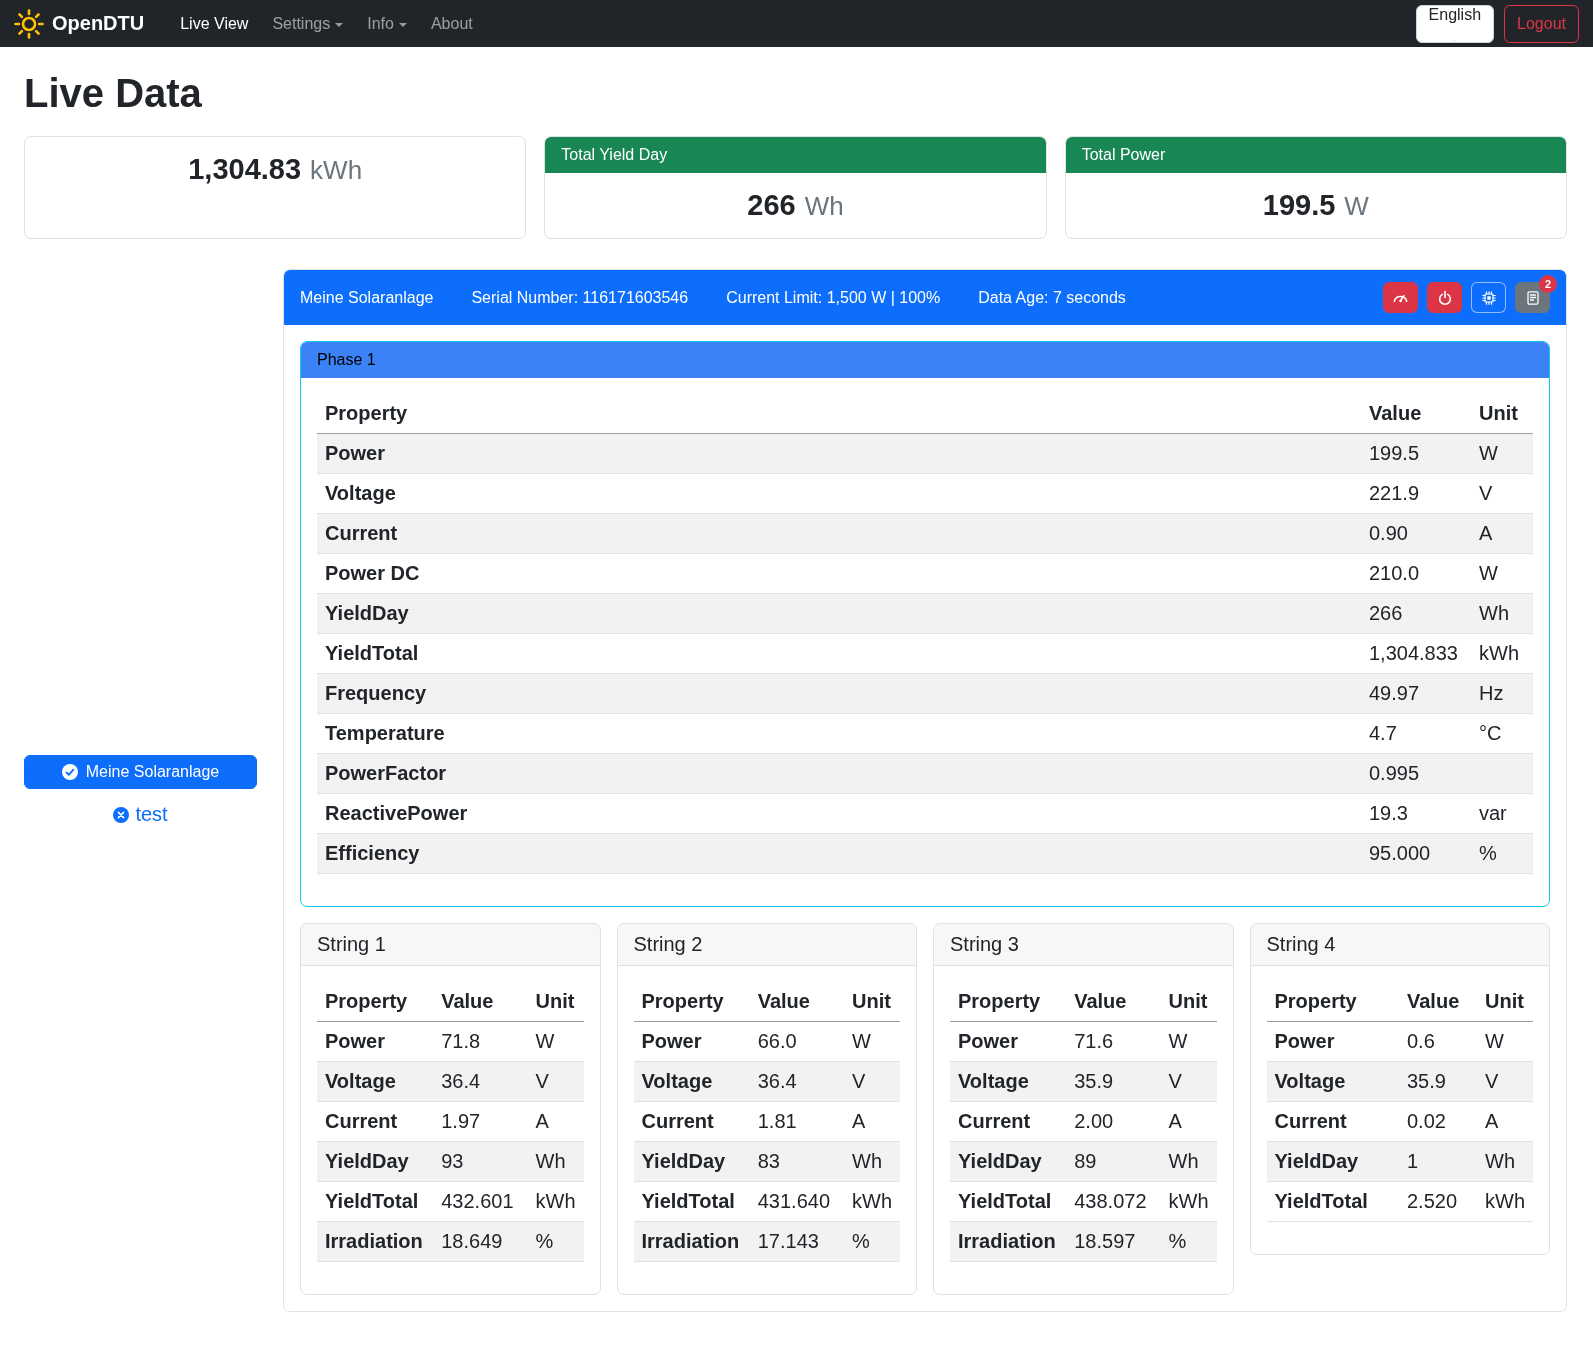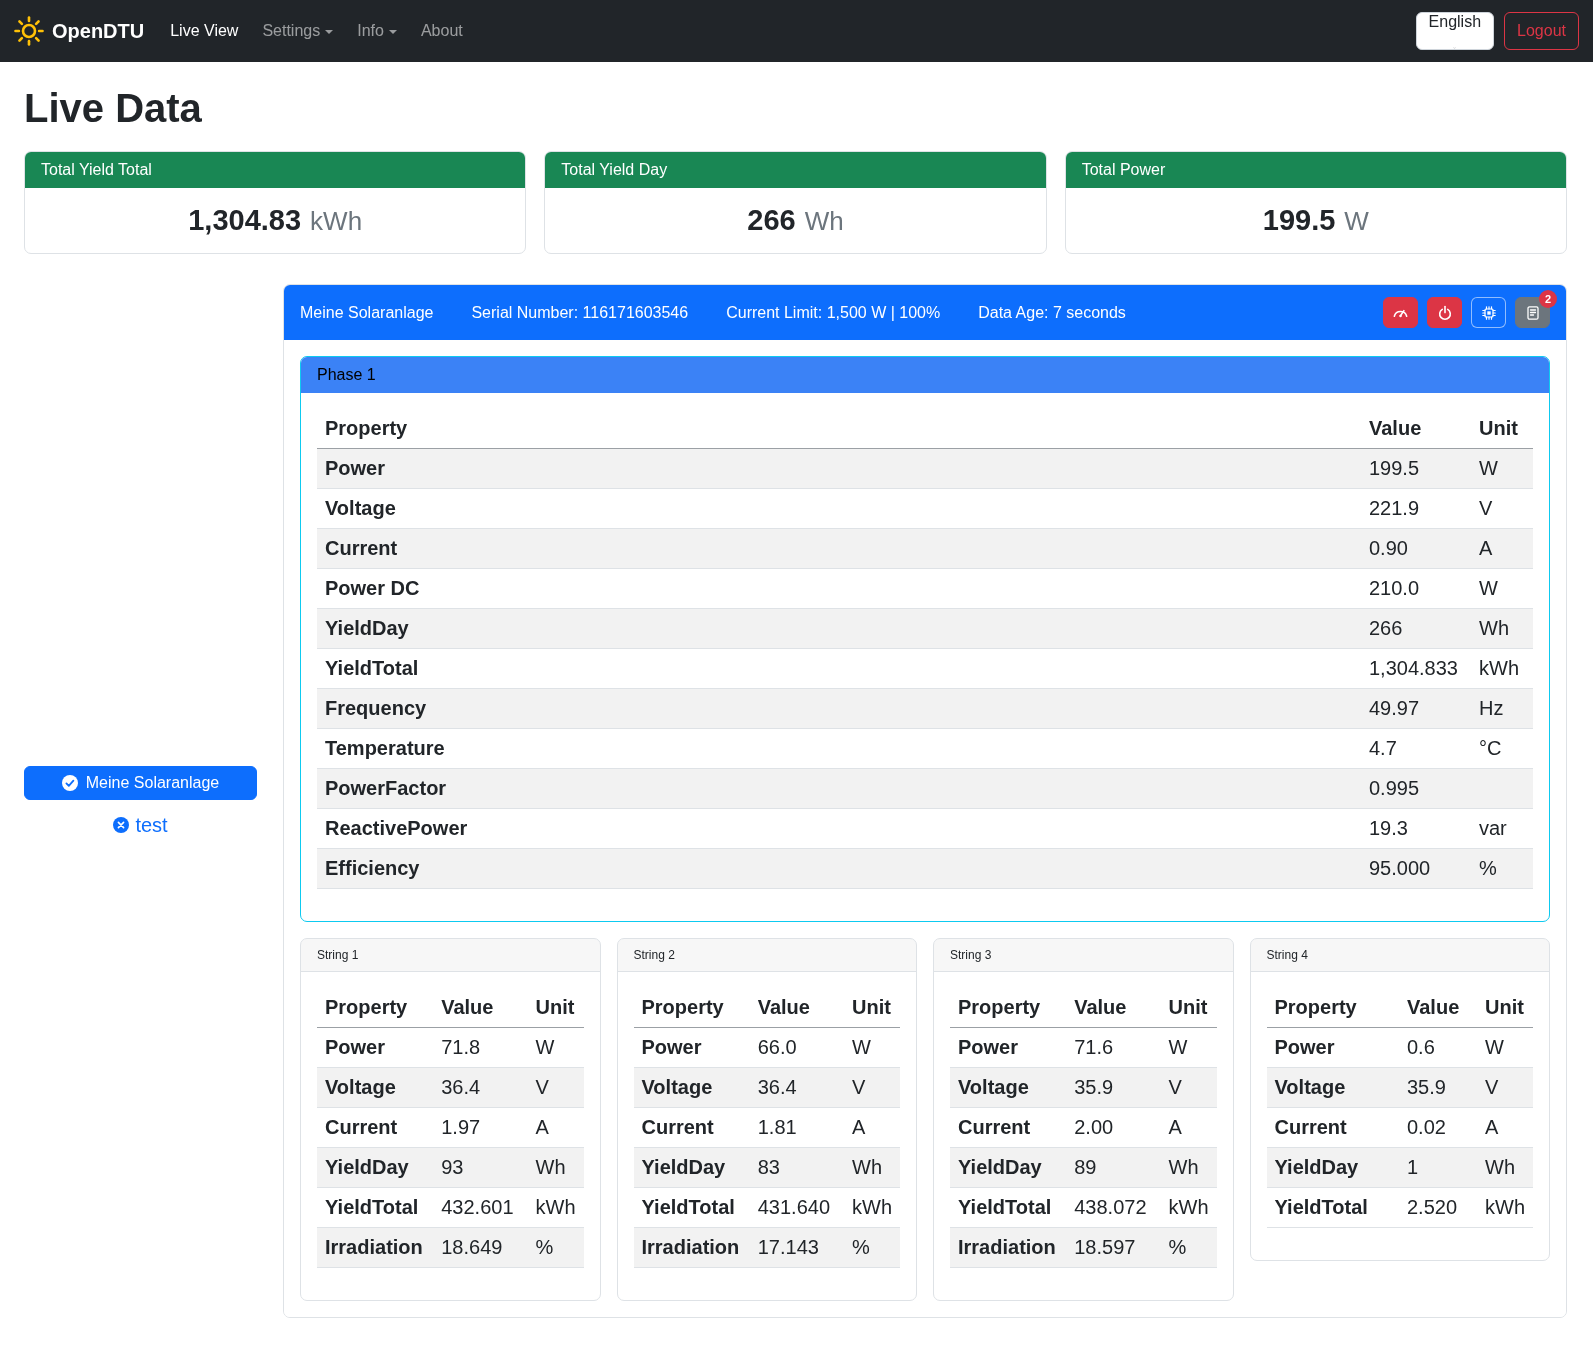--- a/index.html
+++ b/index.html
@@ -7,24 +7,25 @@
   body {
     font-family: "Liberation Sans", sans-serif;
     color: #212529;
     font-size: 16px;
     min-width: 1593px;
   }
 
   
   .navbar {
     background: #212529;
-    height: 62px;
+    height: 47px;
     display: flex;
     align-items: center;
     padding: 3px 14px;
+    gap: 10px;
   }
   .brand {
     display: flex; align-items: center; gap: 8px;
     color: #fff; font-size: 20px; font-weight: 600;
     margin-right: 14px; cursor: pointer;
   }
   .sun-icon { display: flex; align-items: center; }
   .nav-links { display: flex; align-items: center; }
   .nav-link {
     color: rgba(255,255,255,.55);
@@ -118,21 +119,21 @@
   td.cell-prop { font-weight: 700; }
   th.col-val, td.cell-val { text-align: right; width: 110px; white-space: nowrap; }
   th.col-unit, td.cell-unit { width: 62px; padding-left: 18px; white-space: nowrap; }
   .phase-card tbody tr:nth-child(odd) { background: rgba(0,0,0,.05); }
 
   
   .strings-row { display: grid; grid-template-columns: repeat(4, 1fr); gap: 16px; align-items: start; }
   .string-card { border: 1px solid #dee2e6; border-radius: 7px; overflow: hidden; background: #fff; }
   .string-header {
     background: rgba(0,0,0,.03); border-bottom: 1px solid #dee2e6;
-    padding: 9px 16px; font-size: 12px; color: #212529;
+    padding: 9px 16px; font-size: 20px; color: #212529;
   }
   .string-card th.col-val, .string-card td.cell-val { width: 72px; }
   .string-card th.col-unit, .string-card td.cell-unit { width: 52px; padding-left: 14px; }
   .string-card tbody tr:nth-child(even) { background: rgba(0,0,0,.05); }
 </style>
 </head>
 <body>
 
 <nav class="navbar">
   <div class="brand">
@@ -166,21 +167,20 @@
     </div>
     <button class="logout-btn">Logout</button>
   </div>
 </nav>
 
 <div class="container">
   <h1 class="page-title">Live Data</h1>
 
   <div class="summary-row">
     <div class="card">
-      <div class="card-header-green">Total Yield Total</div>
       <div class="summary-body">
         <span class="summary-value">1,304.83</span>
         <span class="summary-unit">kWh</span>
       </div>
     </div>
     <div class="card">
       <div class="card-header-green">Total Yield Day</div>
       <div class="summary-body">
         <span class="summary-value">266</span>
         <span class="summary-unit">Wh</span>

